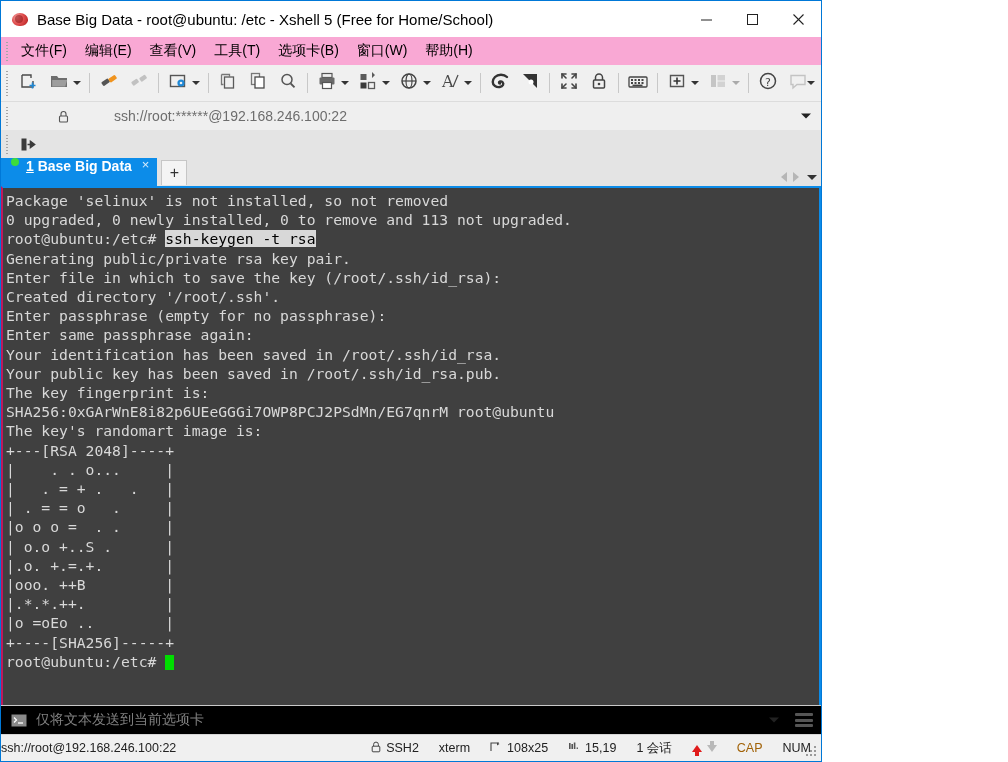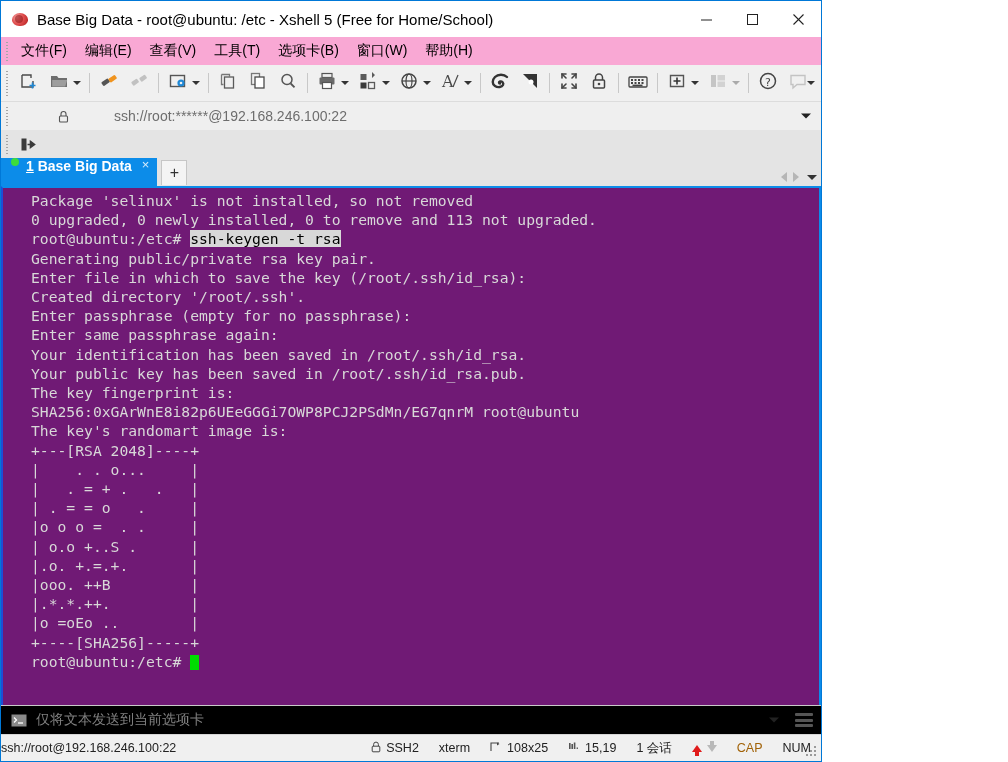--- a/index.html
+++ b/index.html
@@ -255,28 +255,27 @@
     right: 4px; bottom: 4px;
     display: flex; align-items: center; gap: 6px;
   }
   .tri-l { width:0;height:0;border-top:5px solid transparent;border-bottom:5px solid transparent;border-right:6px solid #b6b6b6; }
   .tri-r { width:0;height:0;border-top:5px solid transparent;border-bottom:5px solid transparent;border-left:6px solid #b6b6b6; }
   .tri-d { width:0;height:0;border-left:5px solid transparent;border-right:5px solid transparent;border-top:5px solid #333; margin-left:2px;}
 
   
   .term-wrap {
     flex: 1 1 auto;
-    background: #701a75;
+    background: #404040;
     border-top: 2px solid #0c8ce9;
-    border-left: 2px solid #1d4ed8;
+    border-left: 2px solid #be185d;
     border-right: 2px solid #0c8ce9;
     box-sizing: border-box;
     overflow: hidden;
     position: relative;
-    padding-left: 25px;
   }
   .term {
     font-family: "DejaVu Sans Mono", "Liberation Mono", monospace;
     font-size: 14.7px;
     line-height: 19.2px;
     color: #d8d8d8;
     white-space: pre;
     padding: 3px 0 0 3px;
     letter-spacing: 0px;
   }

